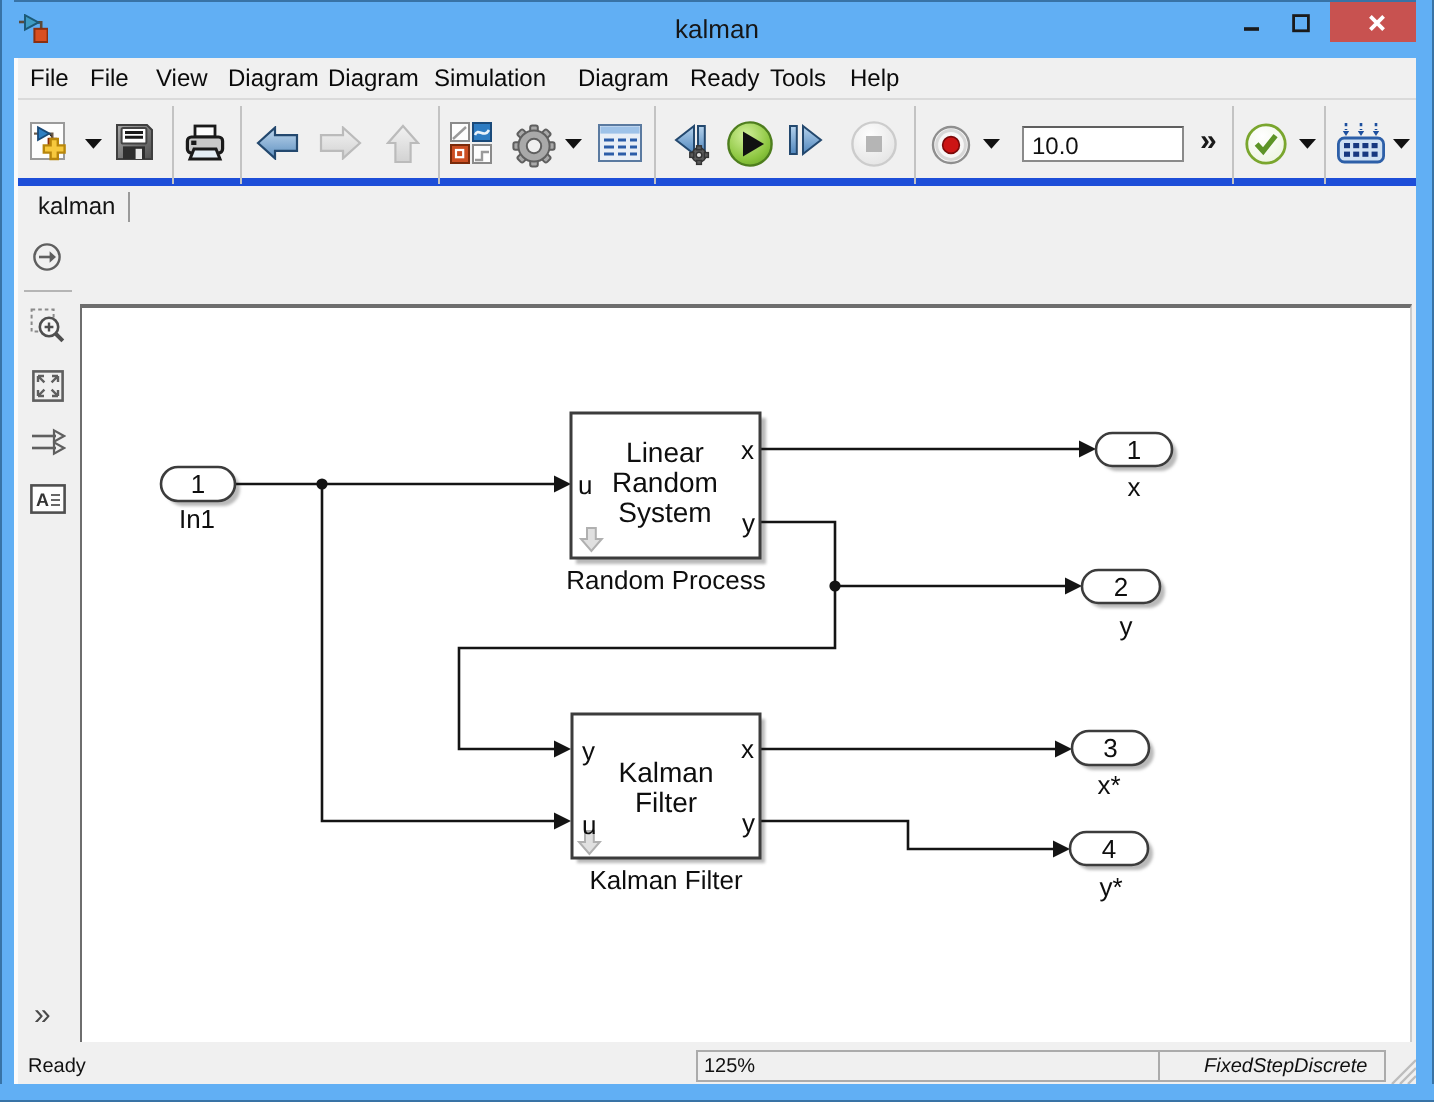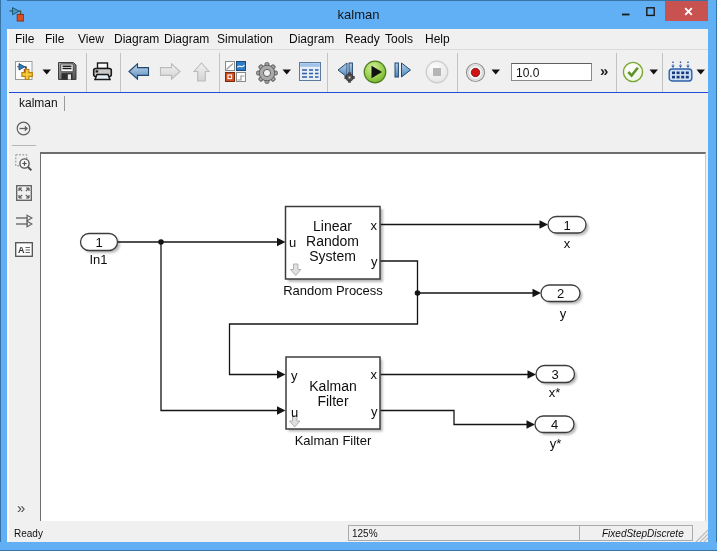--- a/index.html
+++ b/index.html
@@ -5,21 +5,21 @@
   html,body{margin:0;padding:0;}
   body{width:717px;height:551px;overflow:hidden;font-family:"Liberation Sans",sans-serif;}
   #win{position:relative;width:717px;height:551px;background:#61aff4;}
   .abs{position:absolute;}
   
   #titlebar{left:0;top:0;width:717px;height:29px;background:#61aff4;border-top:1px solid #3873a6;box-sizing:border-box;}
   #title{left:0;top:7px;width:717px;text-align:center;font-size:13px;color:#161616;}
   #content{left:7px;top:29px;width:701px;height:514px;background:#f0f0f0;border-left:2px solid #fbfbfb;box-sizing:border-box;}
   #menubar{left:9px;top:29px;width:699px;height:21px;background:#f0f0f0;border-bottom:1px solid #dadada;box-sizing:border-box;}
   .mi{position:absolute;top:3px;font-size:12px;color:#0a0a0a;}
-  #toolbar{left:9px;top:50px;width:699px;height:43px;background:#f0f0f0;border-bottom:1px solid #1d4ed8;box-sizing:border-box;}
+  #toolbar{left:9px;top:50px;width:699px;height:43px;background:#f0f0f0;border-bottom:4px solid #1d4ed8;box-sizing:border-box;}
   .tsep{position:absolute;top:3px;width:1px;height:39px;background:#c3c3c3;}
   #tabbar{left:9px;top:93px;width:699px;height:21px;background:#f0f0f0;}
   #canvas-wrap{left:40px;top:113px;width:666px;height:408px;background:#ffffff;border-top:2px solid #6e6e6e;border-left:1px solid #6e6e6e;border-right:1px solid #cccccc;border-bottom:1px solid #cfcfcf;box-sizing:border-box;margin-top:39px;}
   #statusbar{left:9px;top:521px;width:699px;height:21px;background:#f0f0f0;font-size:10px;color:#111;}
   #bordL{left:0;top:0;width:7px;height:551px;background:#61aff4;border-left:1px solid #3873a6;box-sizing:border-box;}
   #bordR{left:708px;top:0;width:9px;height:551px;background:#61aff4;border-right:1px solid #3873a6;box-sizing:border-box;}
   #bordB{left:0;top:542px;width:717px;height:9px;background:#61aff4;border-bottom:1px solid #3873a6;box-sizing:border-box;}
   #sidebar{left:9px;top:114px;width:31px;height:407px;background:#f0f0f0;}
   svg{display:block;}
 </style>

